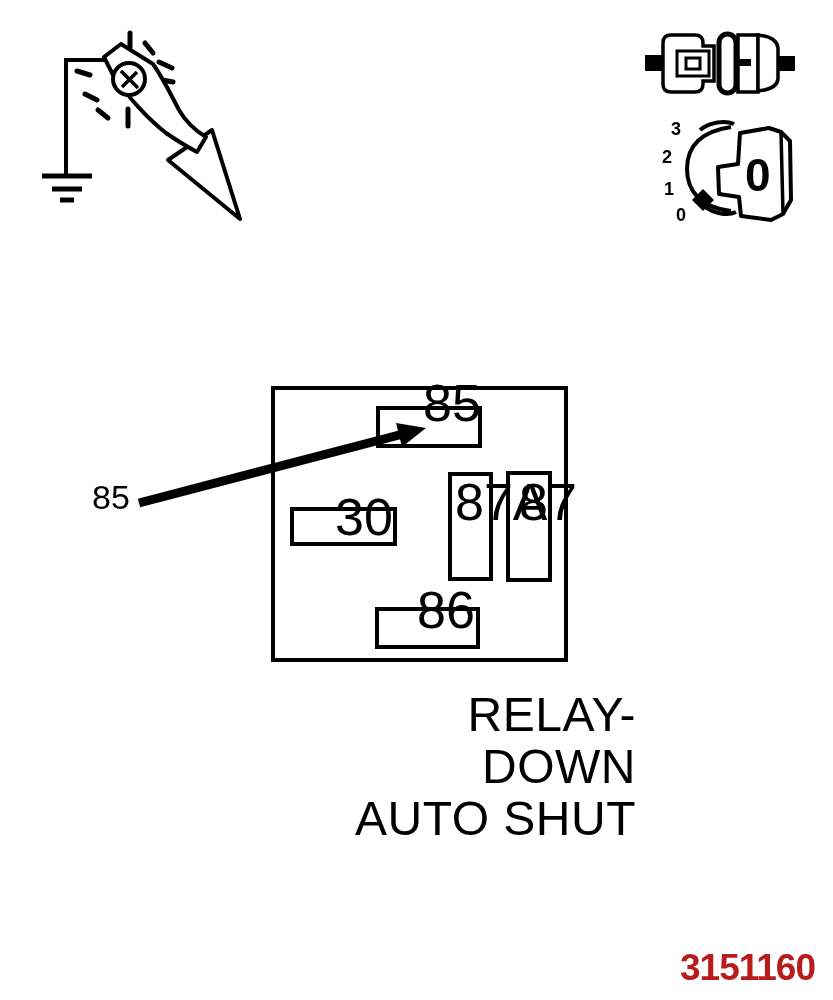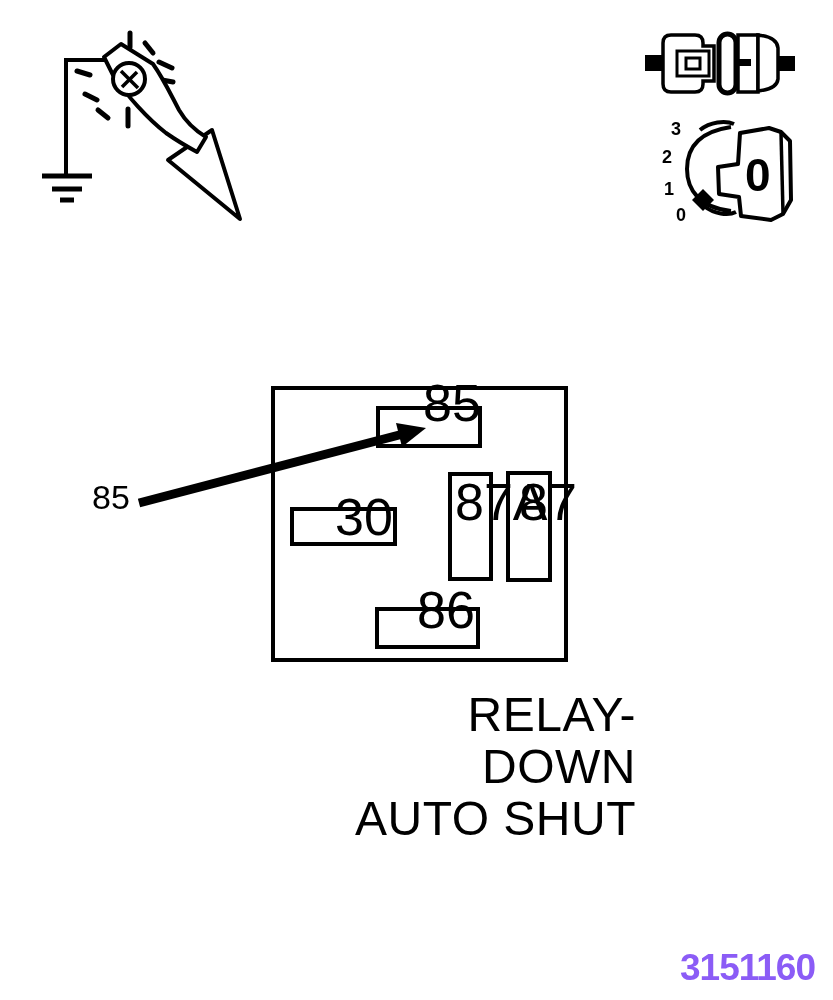--- a/index.html
+++ b/index.html
@@ -24,21 +24,21 @@
   }
   .callout { font-size: 34px; }
   .title {
     position: absolute; left: 212px; top: 689px; width: 424px;
     font-size: 48px; line-height: 52px; letter-spacing: 0.5px;
     text-align: right; color: #000;
   }
   .part-number {
     position: absolute; left: 610px; top: 949px; width: 205px;
     font-size: 37px; font-weight: bold; letter-spacing: -1px;
-    text-align: right; color: #8b5cf6; line-height: 1;
+    text-align: right; color: #b91c1c; line-height: 1;
   }
   .keypos { font-size: 18px; font-weight: bold; }
   .keyface { font-size: 46px; font-weight: bold; }
   svg { position: absolute; overflow: visible; }
 </style>
 </head>
 <body>
 
 <div class="page">
 

